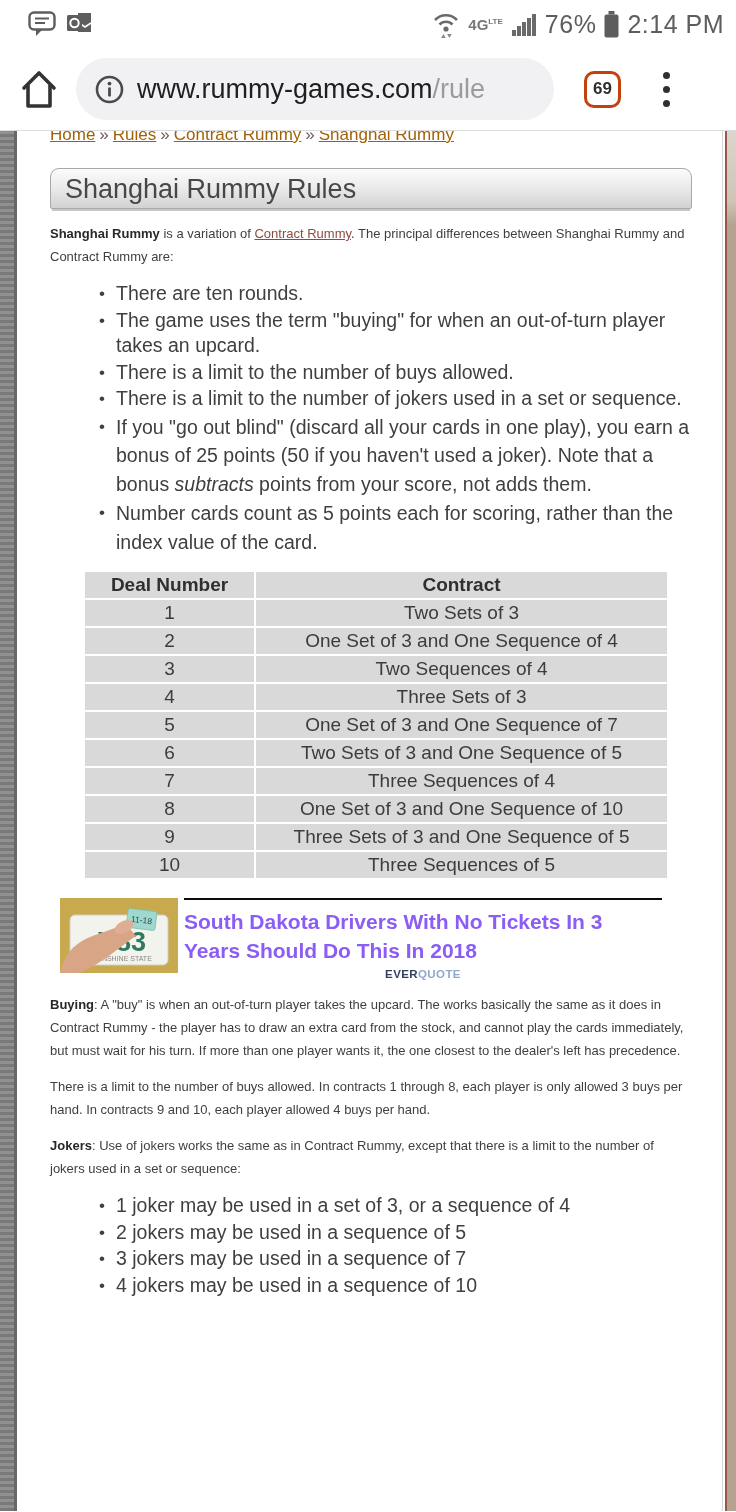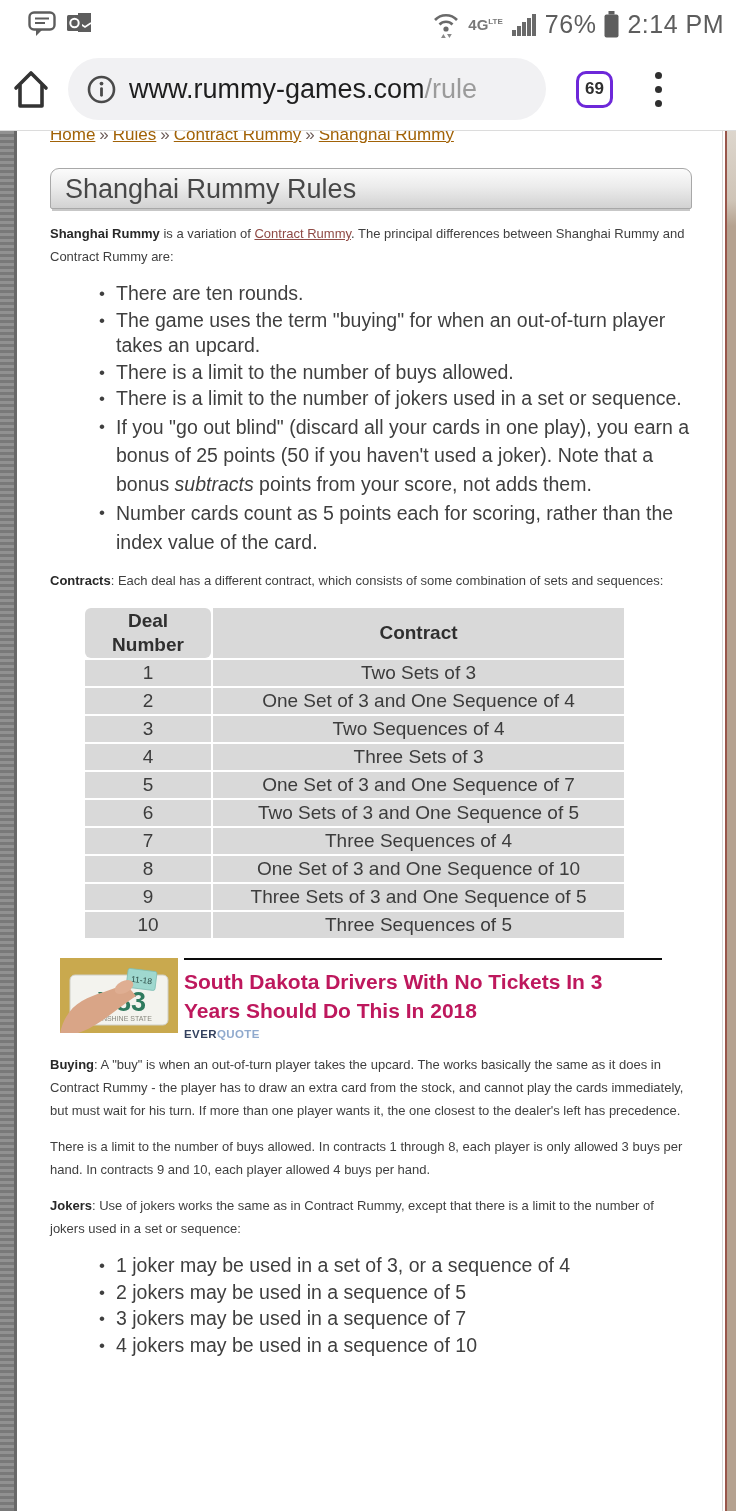--- a/index.html
+++ b/index.html
@@ -10,27 +10,27 @@
   
   .status-bar { height:48px; display:flex; align-items:center; padding:12px 12px; color:#5d5d5d; }
   .sb-left { display:flex; align-items:center; gap:10px; margin-left:16px; }
   .sb-spacer { flex:1; }
   .sb-right { display:flex; align-items:center; gap:7px; }
   .sb-text { font-size:25px; color:#5d5d5d; letter-spacing:0.5px; }
   .net-label { font-size:15px; font-weight:bold; color:#777; letter-spacing:0; }
   .net-label sup { font-size:8px; }
 
   
-  .browser-bar { height:83px; display:flex; align-items:center; padding:0 10px; gap:16px;
+  .browser-bar { height:83px; display:flex; align-items:center; padding:0 18px; gap:16px;
                  border-bottom:1px solid #dcdcdc; background:#fff; }
   .url-pill { width:478px; height:62px; background:#f1f1f3; border-radius:31px;
               display:flex; align-items:center; padding:0 18px; gap:12px; }
   .url-text { font-size:27px; color:#1e1e1e; white-space:nowrap; overflow:hidden; }
   .url-path { color:#9b9b9b; }
-  .tab-box { min-width:37px; height:37px; border:3px solid #6d28d9; border-radius:10px;
+  .tab-box { min-width:37px; height:37px; border:3px solid #c2410c; border-radius:10px;
              display:flex; align-items:center; justify-content:center;
              font-size:17px; font-weight:bold; color:#2f2f2f; margin-left:14px; }
   .menu-dots { display:flex; flex-direction:column; gap:7px; margin-left:22px; padding:4px; }
   .menu-dots span { width:7px; height:7px; border-radius:50%; background:#2f2f2f; }
 
   
   .content { position:relative; height:1380px; overflow:hidden; background:#fff; }
   .stripe-edge { position:absolute; left:0; top:0; bottom:0; width:17px;
     background:repeating-linear-gradient(180deg,#919191 0 3px,#797979 3px 6px);
     border-right:3px solid #686868; }
@@ -59,29 +59,29 @@
   ul { list-style:none; margin:7px 0; padding-left:49px; }
   li { position:relative; padding-left:17px; font-size:19.5px; line-height:25.5px;
        color:#3f3f3f; margin-bottom:1px; }
   li::before { content:"•"; position:absolute; left:0; top:0; font-size:17px; color:#3f3f3f; }
 
   
   table { border-collapse:separate; border-spacing:2px; margin:14px 0 14px 33px; }
   th, td { background:#d9d9d9; text-align:center; font-size:19px; color:#3c3c3c;
            padding:1px 8px; line-height:24px; }
   th { font-weight:bold; color:#2f2f2f; }
-  .col-deal { width:126px;border-radius:6px; }
+  .col-deal { width:169px; }
   .col-contract { width:411px; }
 
   
   .ad { display:flex; gap:6px; margin:18px 0 10px 10px; width:602px; }
   .ad-img { width:118px; height:75px; flex:0 0 auto; }
   .ad-body { flex:1; border-top:2px solid #0c0c0c; padding-top:7px; }
-  .ad-headline { font-size:21px; font-weight:bold; color:#be185d; line-height:29px; cursor:pointer; }
-  .ad-brand { text-align:left; margin-top:3px; font-size:11.5px; font-weight:bold; letter-spacing:0.4px; }
+  .ad-headline { font-size:21px; font-weight:bold; color:#8b5cf6; line-height:29px; cursor:pointer; }
+  .ad-brand { text-align:center; margin-top:3px; font-size:11.5px; font-weight:bold; letter-spacing:0.4px; }
   .brand-ever { color:#33415e; } .brand-quote { color:#8fa9cd; }
 </style>
 </head>
 <body>
 
 <div class="screen">
 
   <div class="status-bar">
     <div class="sb-left">
       <svg width="28" height="27" viewBox="0 0 28 27">
@@ -162,21 +162,20 @@
 
       <ul>
         <li>There are ten rounds.</li>
         <li>The game uses the term "buying" for when an out-of-turn player takes an upcard.</li>
         <li>There is a limit to the number of buys allowed.</li>
         <li>There is a limit to the number of jokers used in a set or sequence.</li>
         <li style="line-height:28.5px;"><span>If you "go out blind" (discard all your cards in one play), you earn a bonus of 25 points (50 if you haven't used a joker). Note that a bonus </span><i>subtracts</i><span> points from your score, not adds them.</span></li>
         <li style="line-height:28.5px;">Number cards count as 5 points each for scoring, rather than the index value of the card.</li>
       </ul>
 
-      <p><b>Contracts</b><span>: Each deal has a different contract, which consists of some combination of sets and sequences:</span></p>
 
       <table>
         <thead>
           <tr>
             <th class="col-deal">Deal Number</th>
             <th class="col-contract">Contract</th>
           </tr>
         </thead>
         <tbody>
           <tr>

